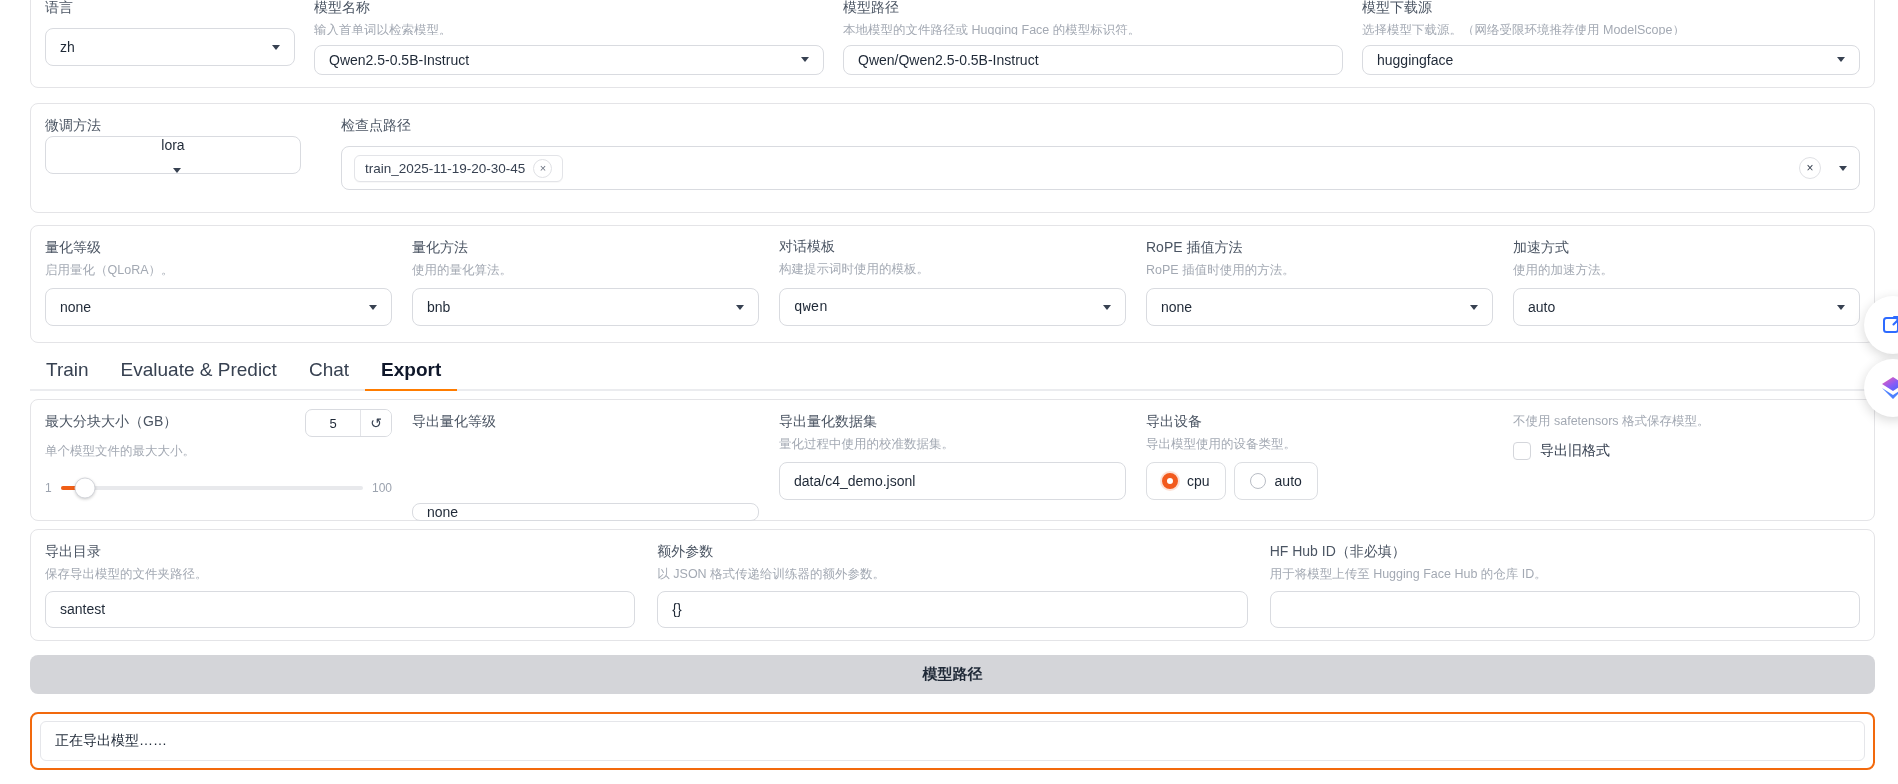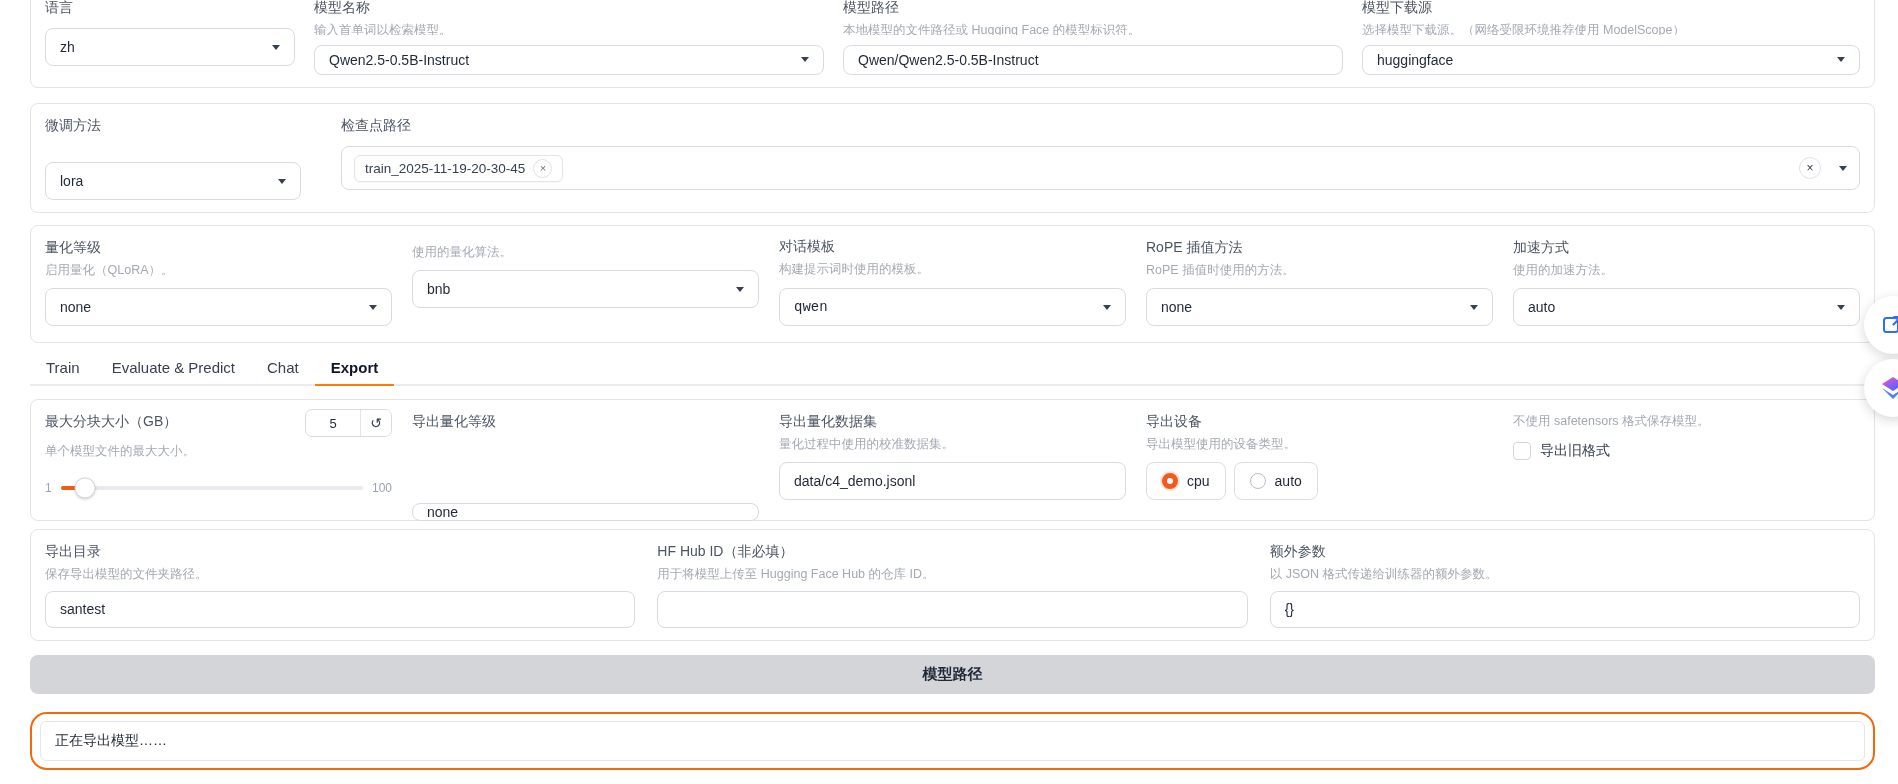--- a/index.html
+++ b/index.html
@@ -25,21 +25,21 @@
   .tag{display:inline-flex;align-items:center;gap:8px;border:1px solid #e3e4e8;border-radius:6px;
     background:#fff;padding:3px 10px;font-size:13.5px;color:#374151;box-shadow:0 1px 1px rgba(0,0,0,.03);}
   .tag-x{width:17px;height:17px;border:1px solid #e0e1e5;border-radius:50%;display:flex;align-items:center;
     justify-content:center;font-size:11px;color:#6b7280;cursor:pointer;}
   .multi-right{display:flex;align-items:center;gap:10px;}
   .clear-x{width:20px;height:20px;border:1px solid #e0e1e5;border-radius:50%;display:flex;align-items:center;
     justify-content:center;font-size:12px;color:#374151;cursor:pointer;}
 
   
   .tabs{position:absolute;left:30px;top:354px;width:1845px;display:flex;border-bottom:2px solid #ebecef;}
-  .tab{padding:5px 16px 8px;font-size:15px;color:#374151;cursor:pointer;margin-bottom:-2px;white-space:nowrap;}
+  .tab{padding:5px 16px 8px;font-size:19px;color:#374151;cursor:pointer;margin-bottom:-2px;white-space:nowrap;}
   .tab.active{color:#0f172a;border-bottom:2px solid #ff7c00;font-weight:700;}
 
   
   .shard-head{display:flex;justify-content:space-between;align-items:flex-start;}
   .numbox{display:flex;align-items:stretch;border:1px solid #d9dbe0;border-radius:7px;height:26px;
     overflow:hidden;margin-top:-3px;}
   .numbox input{width:50px;border:none;outline:none;text-align:center;font:13px "Liberation Sans",sans-serif;
     color:#1f2937;background:transparent;}
   .reset{width:30px;display:flex;align-items:center;justify-content:center;border-left:1px solid #e3e4e8;
     color:#374151;font-size:14px;cursor:pointer;background:#fff;}
@@ -57,21 +57,21 @@
   .rdot{width:16px;height:16px;border-radius:50%;border:1.5px solid #b9bdc5;background:#fff;box-sizing:border-box;}
   .radio-opt.selected .rdot{border:5px solid #f25a1d;box-shadow:0 0 0 2px rgba(242,90,29,.18);}
   .chk-row{display:flex;align-items:center;gap:9px;margin-top:13px;}
   .chkbox{width:18px;height:18px;border:1.5px solid #d4d6db;border-radius:4px;background:#fff;box-sizing:border-box;cursor:pointer;}
   .chk-lbl{font-size:14px;color:#374151;}
 
   
   .start-btn{position:absolute;left:30px;top:655px;width:1845px;height:39px;background:#d4d5d9;border:none;
     border-radius:8px;font:700 15px "Liberation Sans",sans-serif;color:#1f2937;cursor:pointer;}
   .status-outer{position:absolute;left:30px;top:712px;width:1845px;height:58px;border:2px solid #f2690d;
-    border-radius:17px;box-sizing:border-box;padding:7px 8px;background:#fff;}
+    border-radius:8px;box-sizing:border-box;padding:7px 8px;background:#fff;}
   .status-inner{height:100%;border:1px solid #e5e6ea;border-radius:6px;display:flex;align-items:center;
     padding:0 14px;box-sizing:border-box;font-size:14px;color:#1f2937;}
 
   
   .float-btn{position:absolute;left:1864px;width:58px;height:58px;border-radius:50%;background:#fff;
     box-shadow:0 3px 12px rgba(0,0,0,.16);display:flex;align-items:center;justify-content:center;cursor:pointer;}
 </style>
 </head>
 <body>
 
@@ -106,21 +106,21 @@
       <div class="ctl dd">
         <span>huggingface</span>
         <span class="arrow"></span>
       </div>
     </div>
   </div>
 
   <div class="group" style="top:103px;height:110px;gap:40px;">
     <div class="col" style="flex:0 0 256px;">
       <div class="lbl">微调方法</div>
-      <div class="ctl dd" style="margin-top:28px;">
+      <div class="ctl dd" style="margin-top:2px;flex-direction:column;">
         <span>lora</span>
         <span class="arrow"></span>
       </div>
     </div>
     <div class="col" style="flex:1;">
       <div class="lbl">检查点路径</div>
       <div class="multi" style="margin-top:12px;">
         <span class="tag">
           <span>train_2025-11-19-20-30-45</span>
           <span class="tag-x">×</span>
@@ -136,20 +136,21 @@
   <div class="group" style="top:225px;height:118px;gap:20px;">
     <div class="col" style="flex:1;">
       <div class="lbl">量化等级</div>
       <div class="hint">启用量化（QLoRA）。</div>
       <div class="ctl dd">
         <span>none</span>
         <span class="arrow"></span>
       </div>
     </div>
     <div class="col" style="flex:1;">
+      <div class="lbl">量化方法</div>
       <div class="hint">使用的量化算法。</div>
       <div class="ctl dd">
         <span>bnb</span>
         <span class="arrow"></span>
       </div>
     </div>
     <div class="col" style="flex:1;font-family:Liberation Mono, monospace;">
       <div class="lbl">对话模板</div>
       <div class="hint">构建提示词时使用的模板。</div>
       <div class="ctl dd">
@@ -240,31 +241,31 @@
 
   <div class="group" style="top:529px;height:112px;gap:22px;">
     <div class="col" style="flex:1;">
       <div class="lbl">导出目录</div>
       <div class="hint">保存导出模型的文件夹路径。</div>
       <div class="ctl" style="height:40px;">
         <input class="txt" value="santest" style="">
       </div>
     </div>
     <div class="col" style="flex:1;">
+      <div class="lbl">额外参数</div>
+      <div class="hint">以 JSON 格式传递给训练器的额外参数。</div>
+      <div class="ctl" style="height:40px;">
+        <input class="txt" value="{}" style="">
+      </div>
+    </div>
+    <div class="col" style="flex:1;">
       <div class="lbl">HF Hub ID（非必填）</div>
       <div class="hint">用于将模型上传至 Hugging Face Hub 的仓库 ID。</div>
       <div class="ctl" style="height:40px;">
         <input class="txt" value="" style="">
-      </div>
-    </div>
-    <div class="col" style="flex:1;">
-      <div class="lbl">额外参数</div>
-      <div class="hint">以 JSON 格式传递给训练器的额外参数。</div>
-      <div class="ctl" style="height:40px;">
-        <input class="txt" value="{}" style="">
       </div>
     </div>
   </div>
 
   <button class="start-btn">模型路径</button>
 
   <div class="status-outer">
     <div class="status-inner">正在导出模型……</div>
   </div>
 

